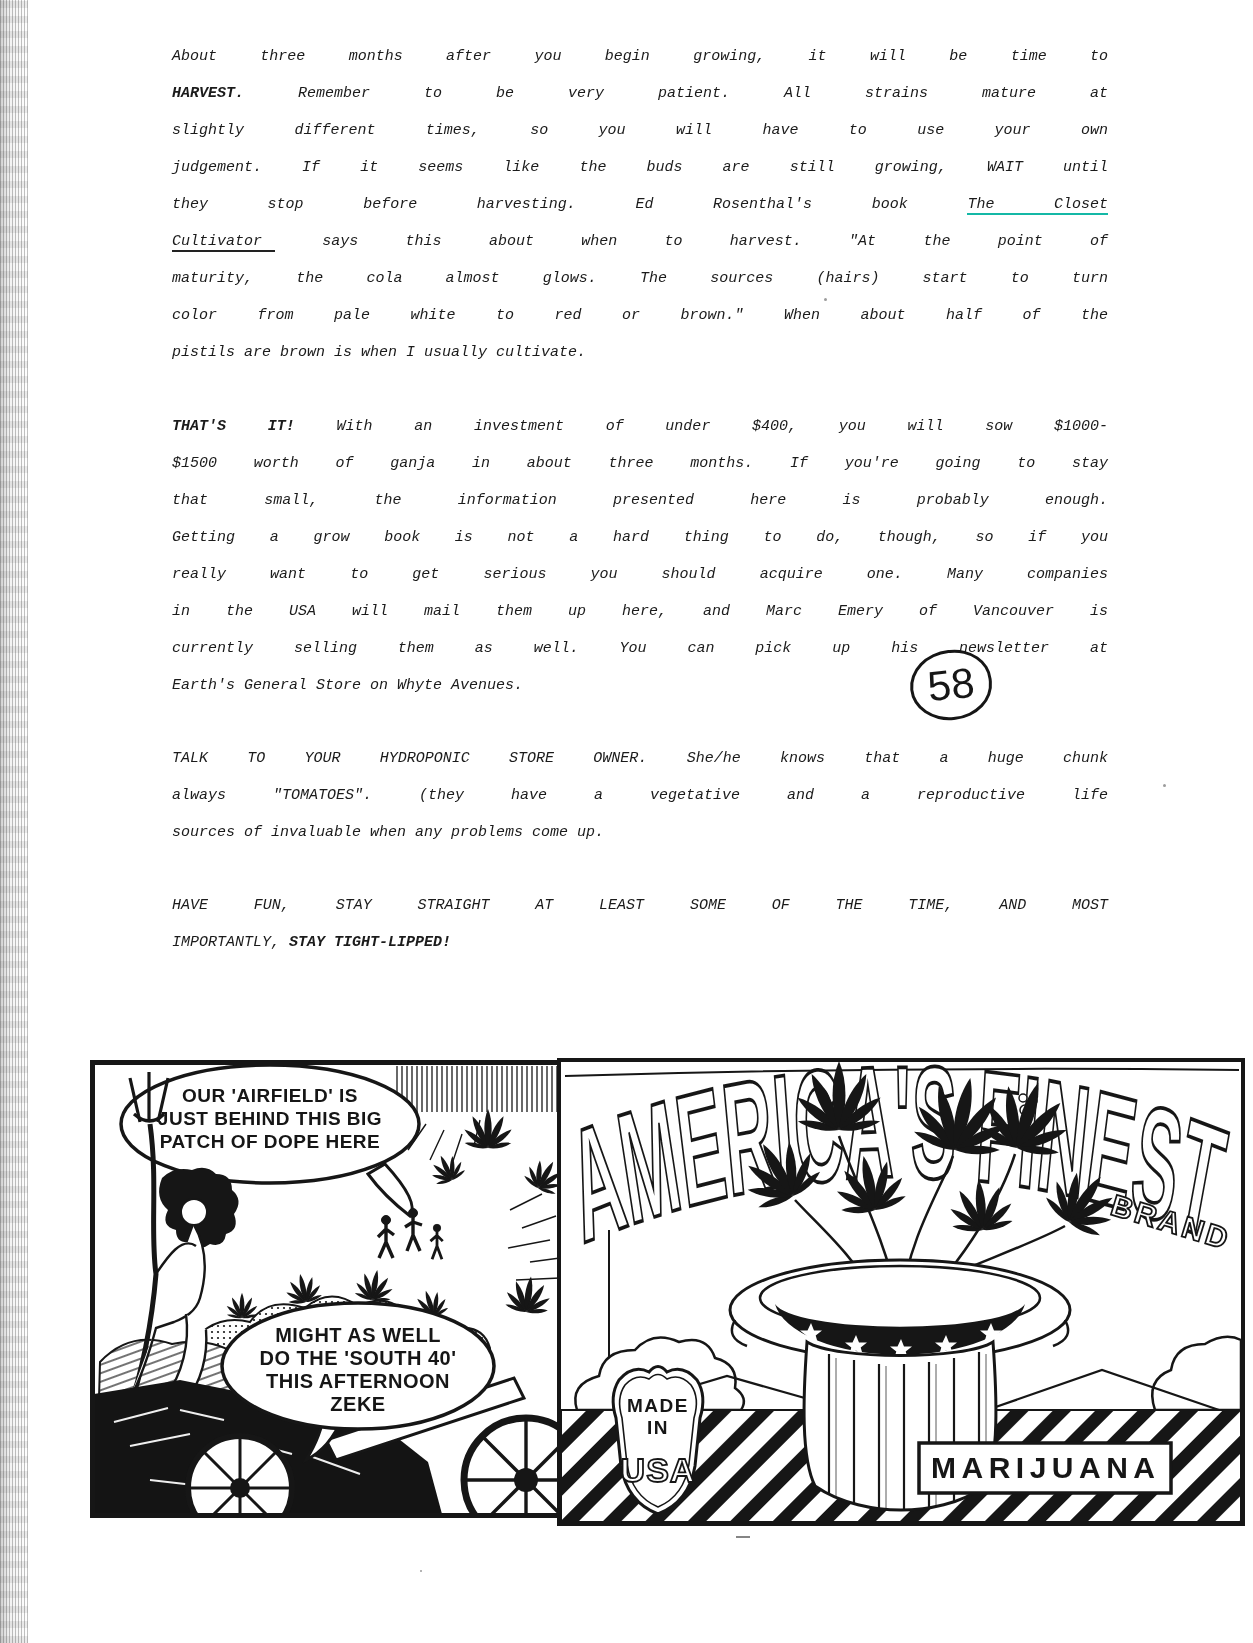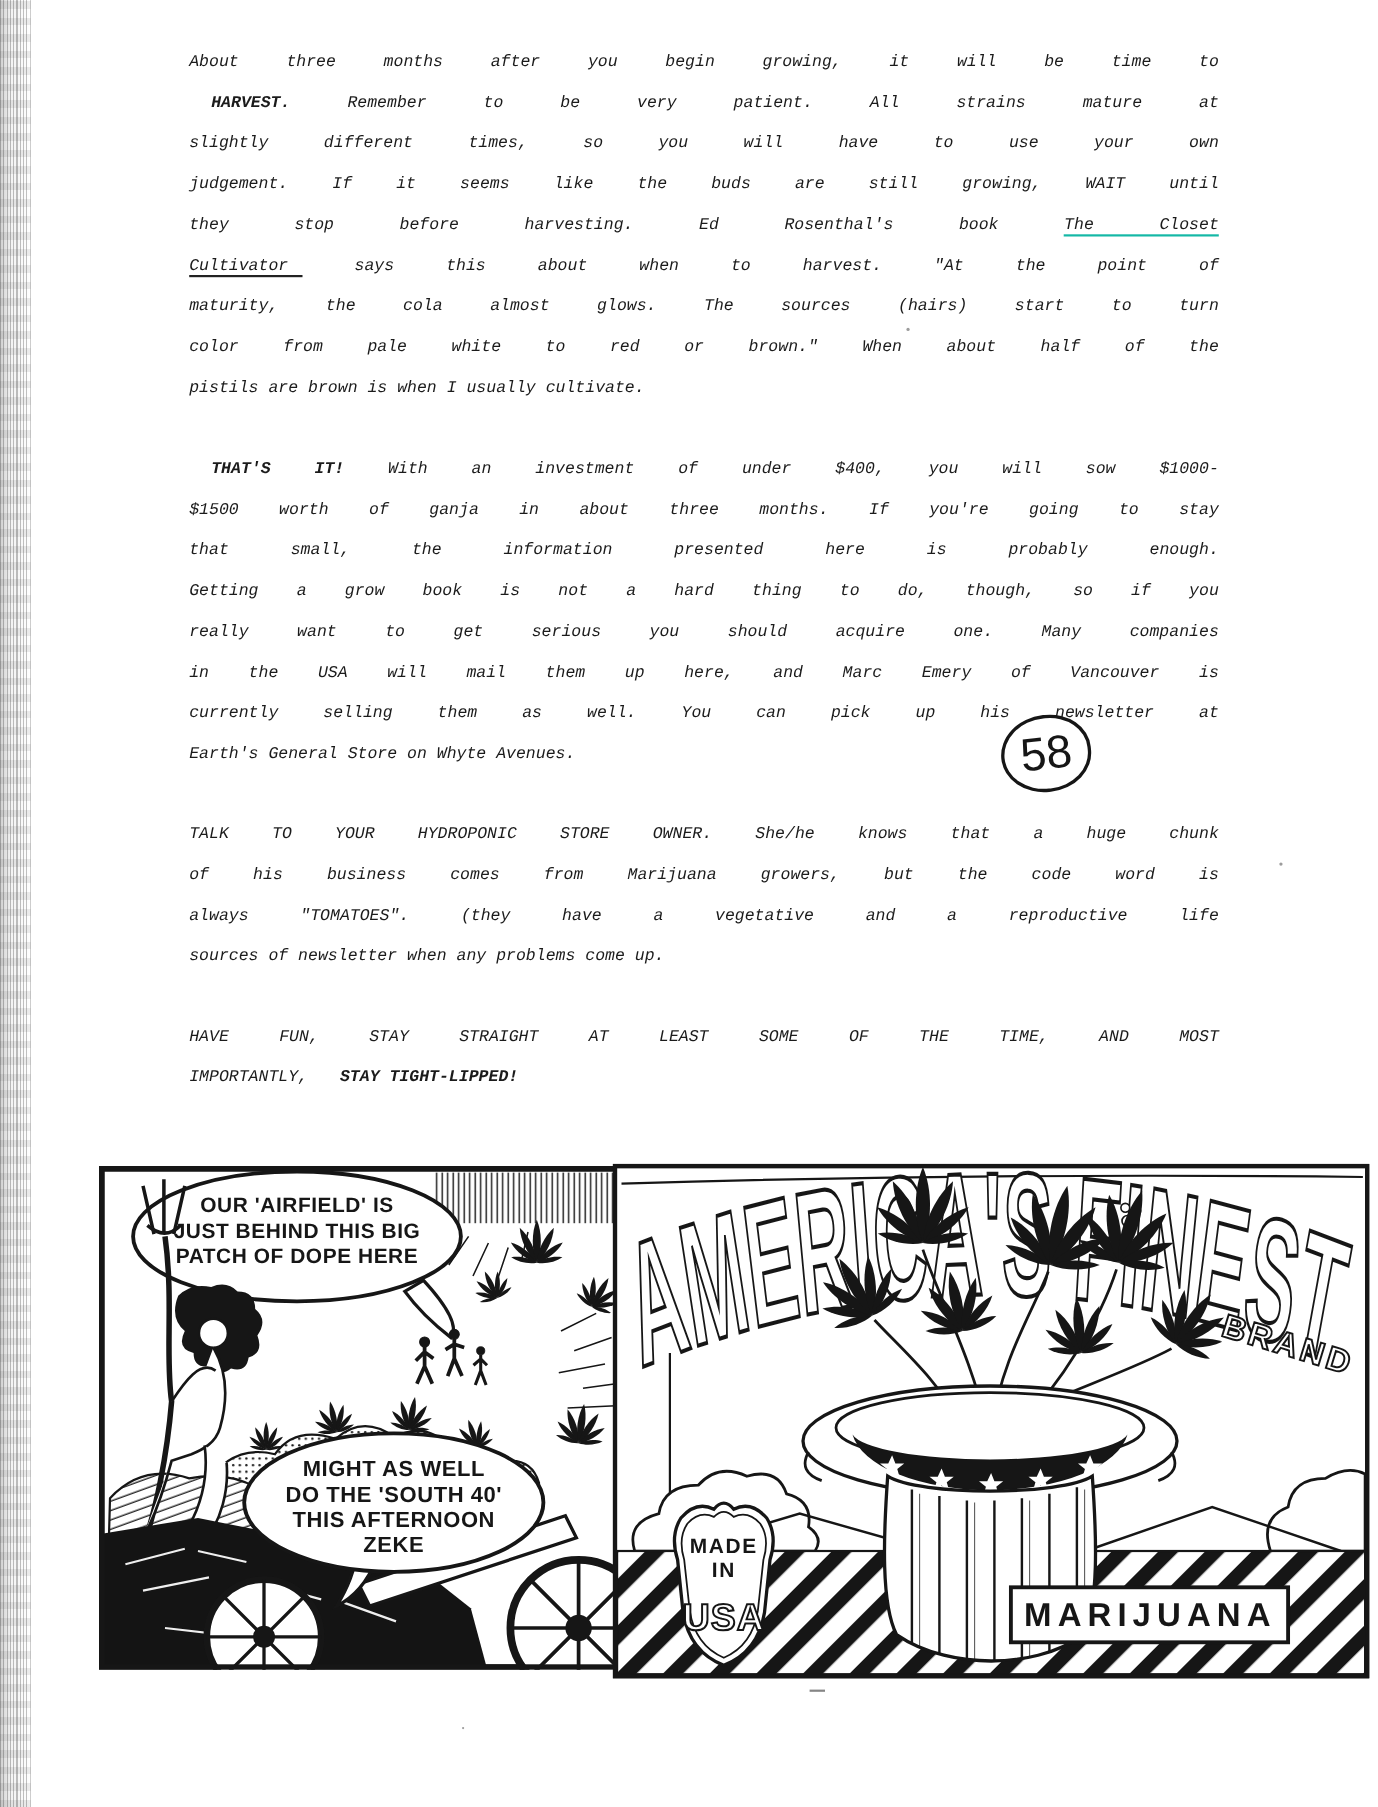--- a/index.html
+++ b/index.html
@@ -15,21 +15,21 @@
       repeating-linear-gradient(0deg, rgba(70,70,70,.10) 0 7px, rgba(255,255,255,0) 7px 15px),
       linear-gradient(90deg, #cfcfcf 0, #f3f3f3 10px, #ffffff 28px);
   }
   .textblock {
     position:absolute; left:172px; top:38px; width:936px;
     font-size:15px; line-height:37px; letter-spacing:0;font-style:italic;
   }
   .p { margin:0 0 37px 0; }
   .ln { text-align:justify; text-align-last:justify; white-space:normal; }
   .ln.last { text-align-last:left; }
-  .b { font-weight:bold;margin-left:20px; }
+  .b { font-weight:bold; }
   .u { border-bottom:2px solid #14b8a6; }
   .u2 { border-bottom:2px solid #222; padding-right:13px; }
   .pagenum {
     position:absolute; left:910px; top:650px; width:76px; height:64px;
     border:3px solid #161616; border-radius:52% 48% 50% 50%;
     transform:rotate(-6deg);
     display:flex; align-items:center; justify-content:center;
     font-family:"Liberation Sans", sans-serif; font-size:42px; color:#161616;
   }
   .panel-left  { position:absolute; left:62px;  top:1060px;margin-left:28px; }
@@ -62,23 +62,22 @@
     <div class="ln">that small, the information presented here is probably enough.</div>
     <div class="ln">Getting a grow book is not a hard thing to do, though, so if you</div>
     <div class="ln">really want to get serious you should acquire one. Many companies</div>
     <div class="ln">in the USA will mail them up here, and Marc Emery of Vancouver is</div>
     <div class="ln">currently selling them as well. You can pick up his newsletter at</div>
     <div class="ln last">Earth's General Store on Whyte Avenues.</div>
   </div>
 
   <div class="p" style="margin-bottom:36px;">
     <div class="ln">TALK TO YOUR HYDROPONIC STORE OWNER. She/he knows that a huge chunk</div>
-    <div class="ln">of his business comes from Marijuana growers, but the code word is</div>
     <div class="ln">always "TOMATOES". (they have a vegetative and a reproductive life</div>
-    <div class="ln last">sources of newsletter when any problems come up.</div>
+    <div class="ln last">sources of invaluable when any problems come up.</div>
   </div>
 
   <div class="p" style="margin-bottom:0;">
     <div class="ln">HAVE FUN, STAY STRAIGHT AT LEAST SOME OF THE TIME, AND MOST</div>
     <div class="ln last"><span>IMPORTANTLY,</span> <span class="b">STAY TIGHT-LIPPED!</span></div>
   </div>
 </div>
 
 <div class="pagenum">
   <span>58</span>

